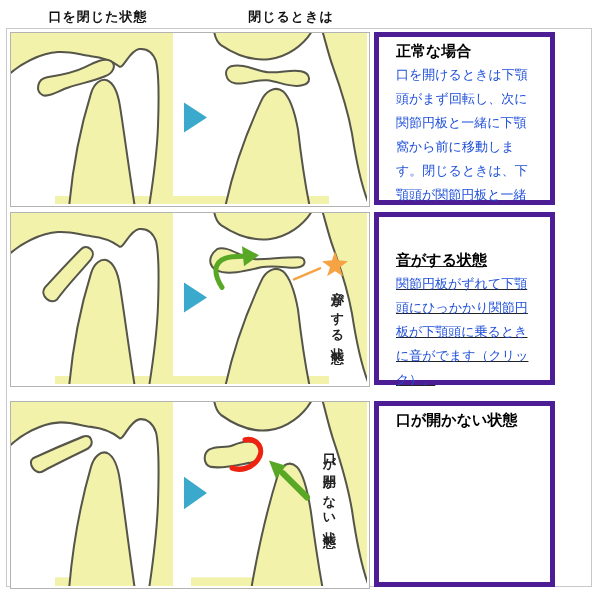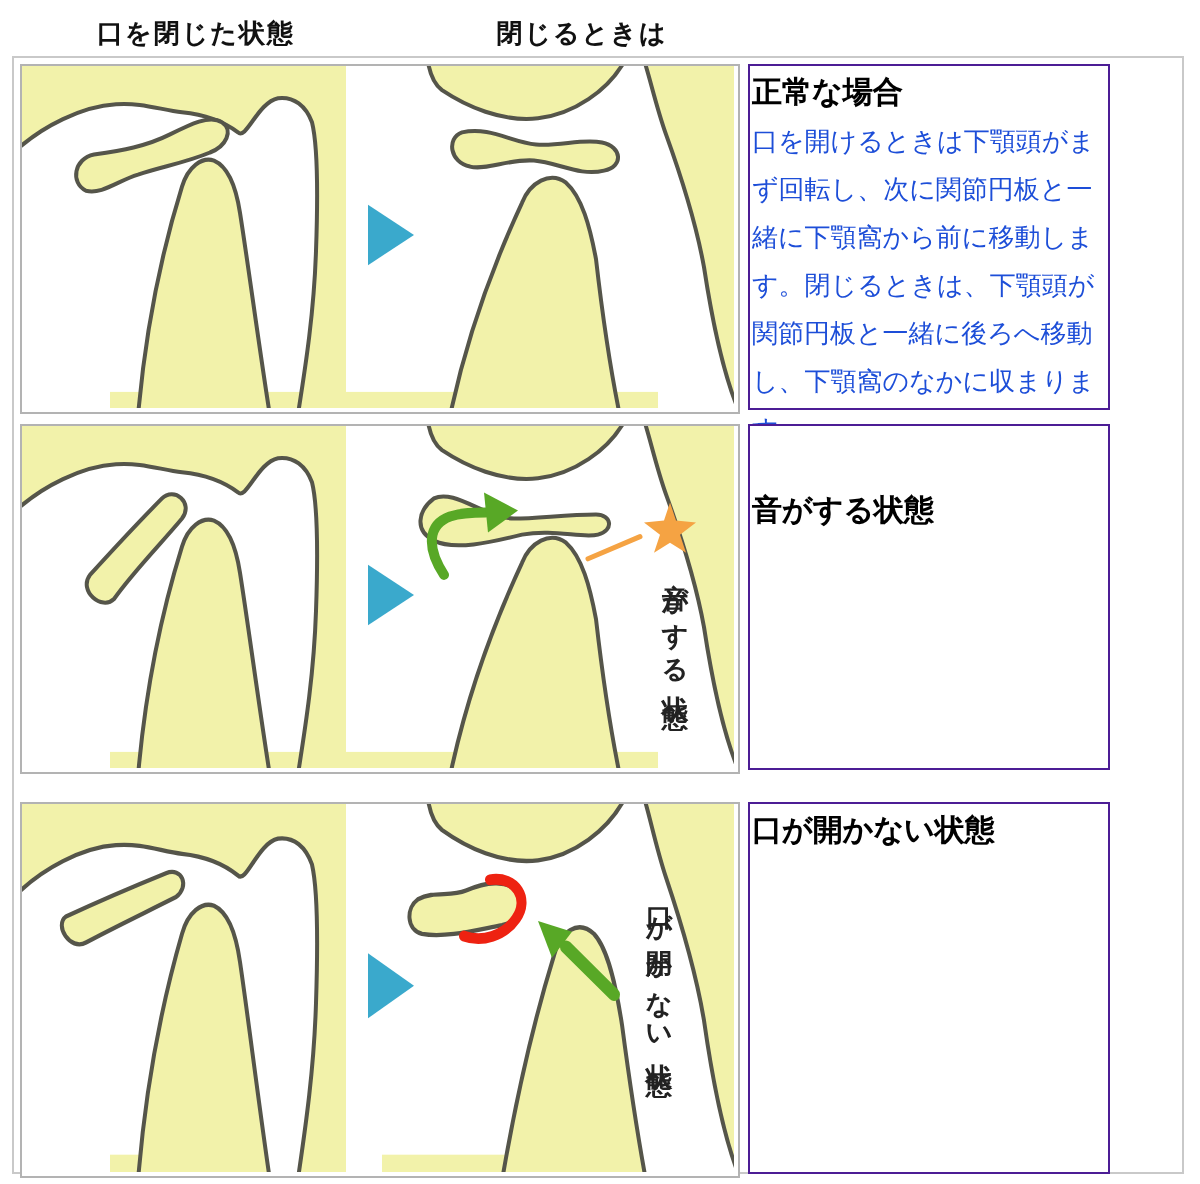--- a/index.html
+++ b/index.html
@@ -8,24 +8,24 @@
     font-family:"Liberation Sans","DejaVu Sans",sans-serif;color:#222;
     overflow:hidden;
   }
   .hdr{position:absolute;top:8px;width:120px;text-align:center;
        font-size:13px;font-weight:bold;color:#111;letter-spacing:1px;}
   .hdr-closed{left:38px;}
   .hdr-open{left:231px;}
   .outer{position:absolute;left:6px;top:28px;width:584px;height:557px;
          border:1px solid #c9c9c9;background:#fff;}
   .dcell{position:absolute;left:10px;width:358px;border:1px solid #b3b3b3;background:#fff;overflow:hidden;}
-  .tcell{position:absolute;left:374px;width:181px;border:1px solid #4c1d95;background:#fff;
-         box-sizing:border-box;padding:1px 1px;}
+  .tcell{position:absolute;left:374px;width:181px;border:5px solid #4c1d95;background:#fff;
+         box-sizing:border-box;padding:1px 17px;}
   .r1{top:32px;height:173px;}
-  .r2{top:212px;height:173px;}
+  .r2{top:212px;height:173px;text-decoration:underline;}
   .r3{top:401px;height:186px;}
   .tcell .title{font-size:15px;font-weight:bold;color:#000;margin:2px 0 1px 0;line-height:22px;}
   .tcell .body{font-size:13px;line-height:24px;color:#1d4ed8;}
   .tcell.pad{padding-top:30px;}
   svg{display:block;}
   .bone{fill:var(--bone);}
   .oline{fill:none;stroke:var(--outline);stroke-width:2;stroke-linejoin:round;stroke-linecap:round;}
   .boneln{fill:var(--bone);stroke:var(--outline);stroke-width:2;stroke-linejoin:round;stroke-linecap:round;}
   .blue{fill:var(--arrow-blue);}
   .green-st{fill:none;stroke:var(--arrow-green);stroke-width:5;stroke-linecap:round;}
@@ -95,20 +95,21 @@
       <path class="green-st" d="M211,74 C202,60 203,49 214,45 C220,43 226,43 232,43"></path>
       <polygon class="green-f" points="248,42 231,33 233,53"></polygon>
       <path class="orange-st" d="M283,66 L309,55"></path>
       <polygon class="orange-f" points="324,38 327,47 337,48 329,54 332,63 324,58 316,63 319,54 311,48 321,47"></polygon>
     </g>
   </svg>
   <div class="vlabel" style="left:318px;top:68px;">音がする状態</div>
 </div>
 <div class="tcell pad r2">
   <div class="title">音がする状態</div>
+  <div class="body">関節円板がずれて下顎頭にひっかかり関節円板が下顎頭に乗るときに音がでます（クリック）。</div>
 </div>
 
 <div class="dcell r3">
   <svg width="356" height="184" viewBox="0 0 356 170" preserveAspectRatio="none">
     <rect class="bone" x="44" y="162" width="58" height="10"></rect>
     <rect class="bone" x="180" y="162" width="126" height="10"></rect>
 
     <g>
       <path class="bone" d="M-3,42 C10,30 30,20 47,19 C60,18 70,22 80,23 C90,24 100,27 108,33 C112,37 118,18 128,16 C136,15 142,20 145,28 C148,40 148,64 147,92 C146,122 142,148 138,173 L162,173 L162,-3 L-3,-3 Z"></path>
       <path class="oline" d="M-3,42 C10,30 30,20 47,19 C60,18 70,22 80,23 C90,24 100,27 108,33 C112,37 118,18 128,16 C136,15 142,20 145,28 C148,40 148,64 147,92 C146,122 142,148 138,173"></path>

